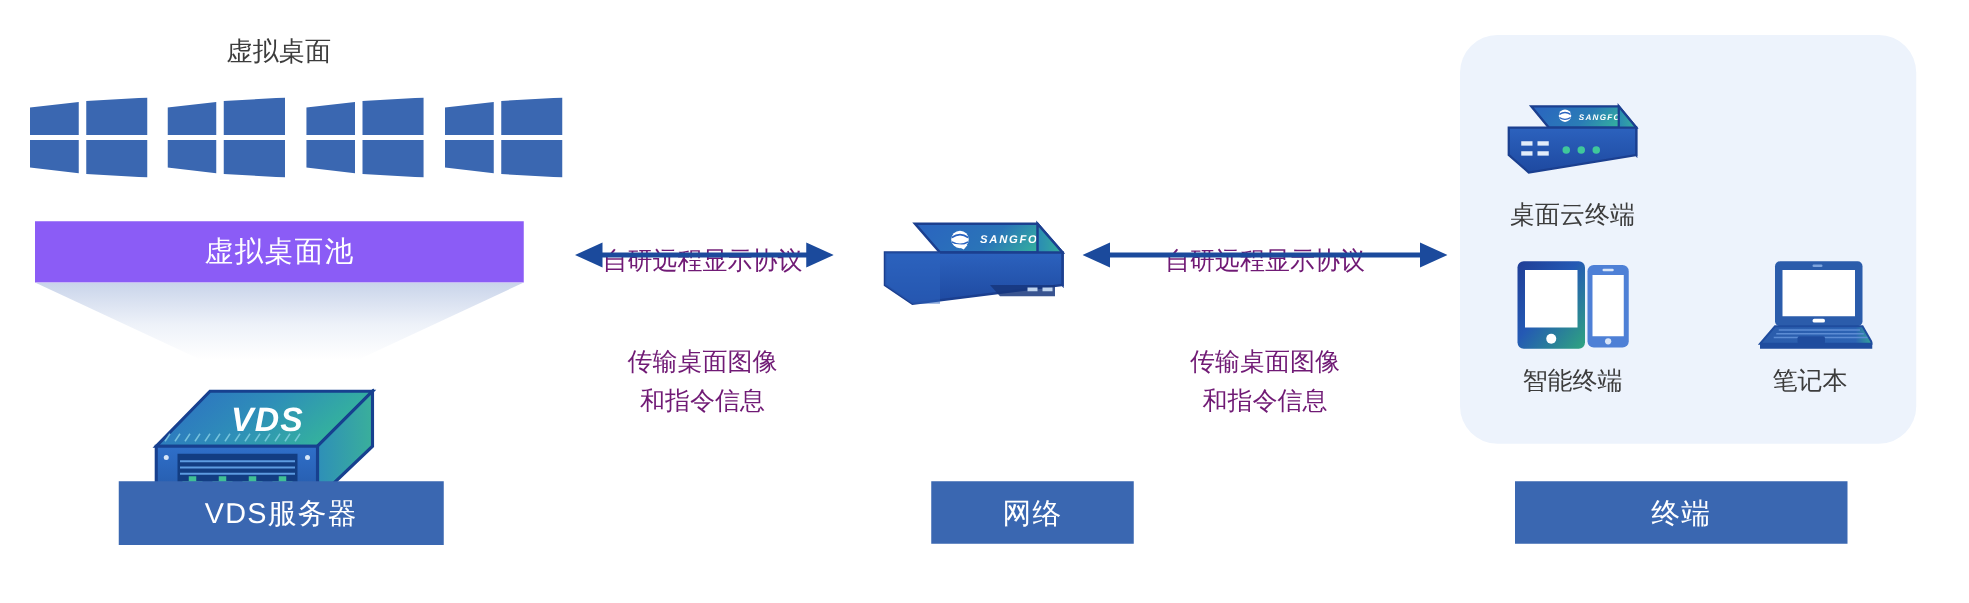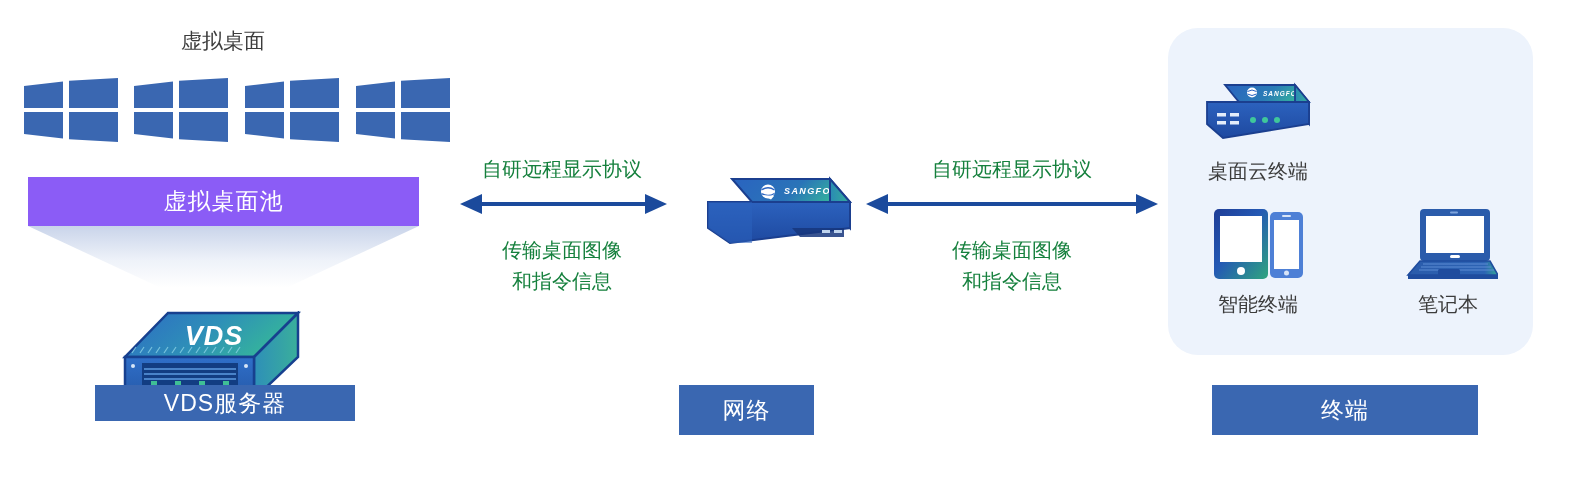--- a/index.html
+++ b/index.html
@@ -52,25 +52,26 @@
   }
 
   
   .win-logo { position: absolute; }
 
   
   .funnel { position: absolute; }
 
   
   .proto-top, .proto-bot {
-    color: #15803d;
+    color: #701a75;
     font-size: 20px;
     text-align: center;
     line-height: 1.55;
     white-space: nowrap;
+    margin-top: 40px;
   }
   .arrow-wrap { position: absolute; }
 
   
   .terminal-panel {
     position: absolute;
     background: #EDF3FC;
     border-radius: 30px;
   }
   .term-cell {
@@ -382,19 +383,19 @@
 
         <rect x="62" y="7" width="33" height="66" rx="5" fill="#4E80D6"></rect>
         <rect x="66" y="15" width="25" height="49" fill="#ffffff"></rect>
         <rect x="74" y="10" width="9" height="2" rx="1" fill="#D8E4F7"></rect>
         <circle cx="78.5" cy="68" r="2.5" fill="#D8E4F7"></circle>
       </svg>
     </div>
     <div class="term-label">智能终端</div>
   </div>
 
-  <div class="abs label-box" style="left:95px; top:385px; width:260px; height:36px;">VDS服务器</div>
-
-  <div class="abs label-box" style="left:679px; top:385px; width:135px; height:50px;">网络</div>
+  <div class="abs label-box" style="left:95px; top:385px; width:260px; height:51px;">VDS服务器</div>
+
+  <div class="abs label-box" style="left:745px; top:385px; width:162px; height:50px;">网络</div>
 
   <div class="abs label-box" style="left:1212px; top:385px; width:266px; height:50px;">终端</div>
 
 </div>
 
 </body></html>

